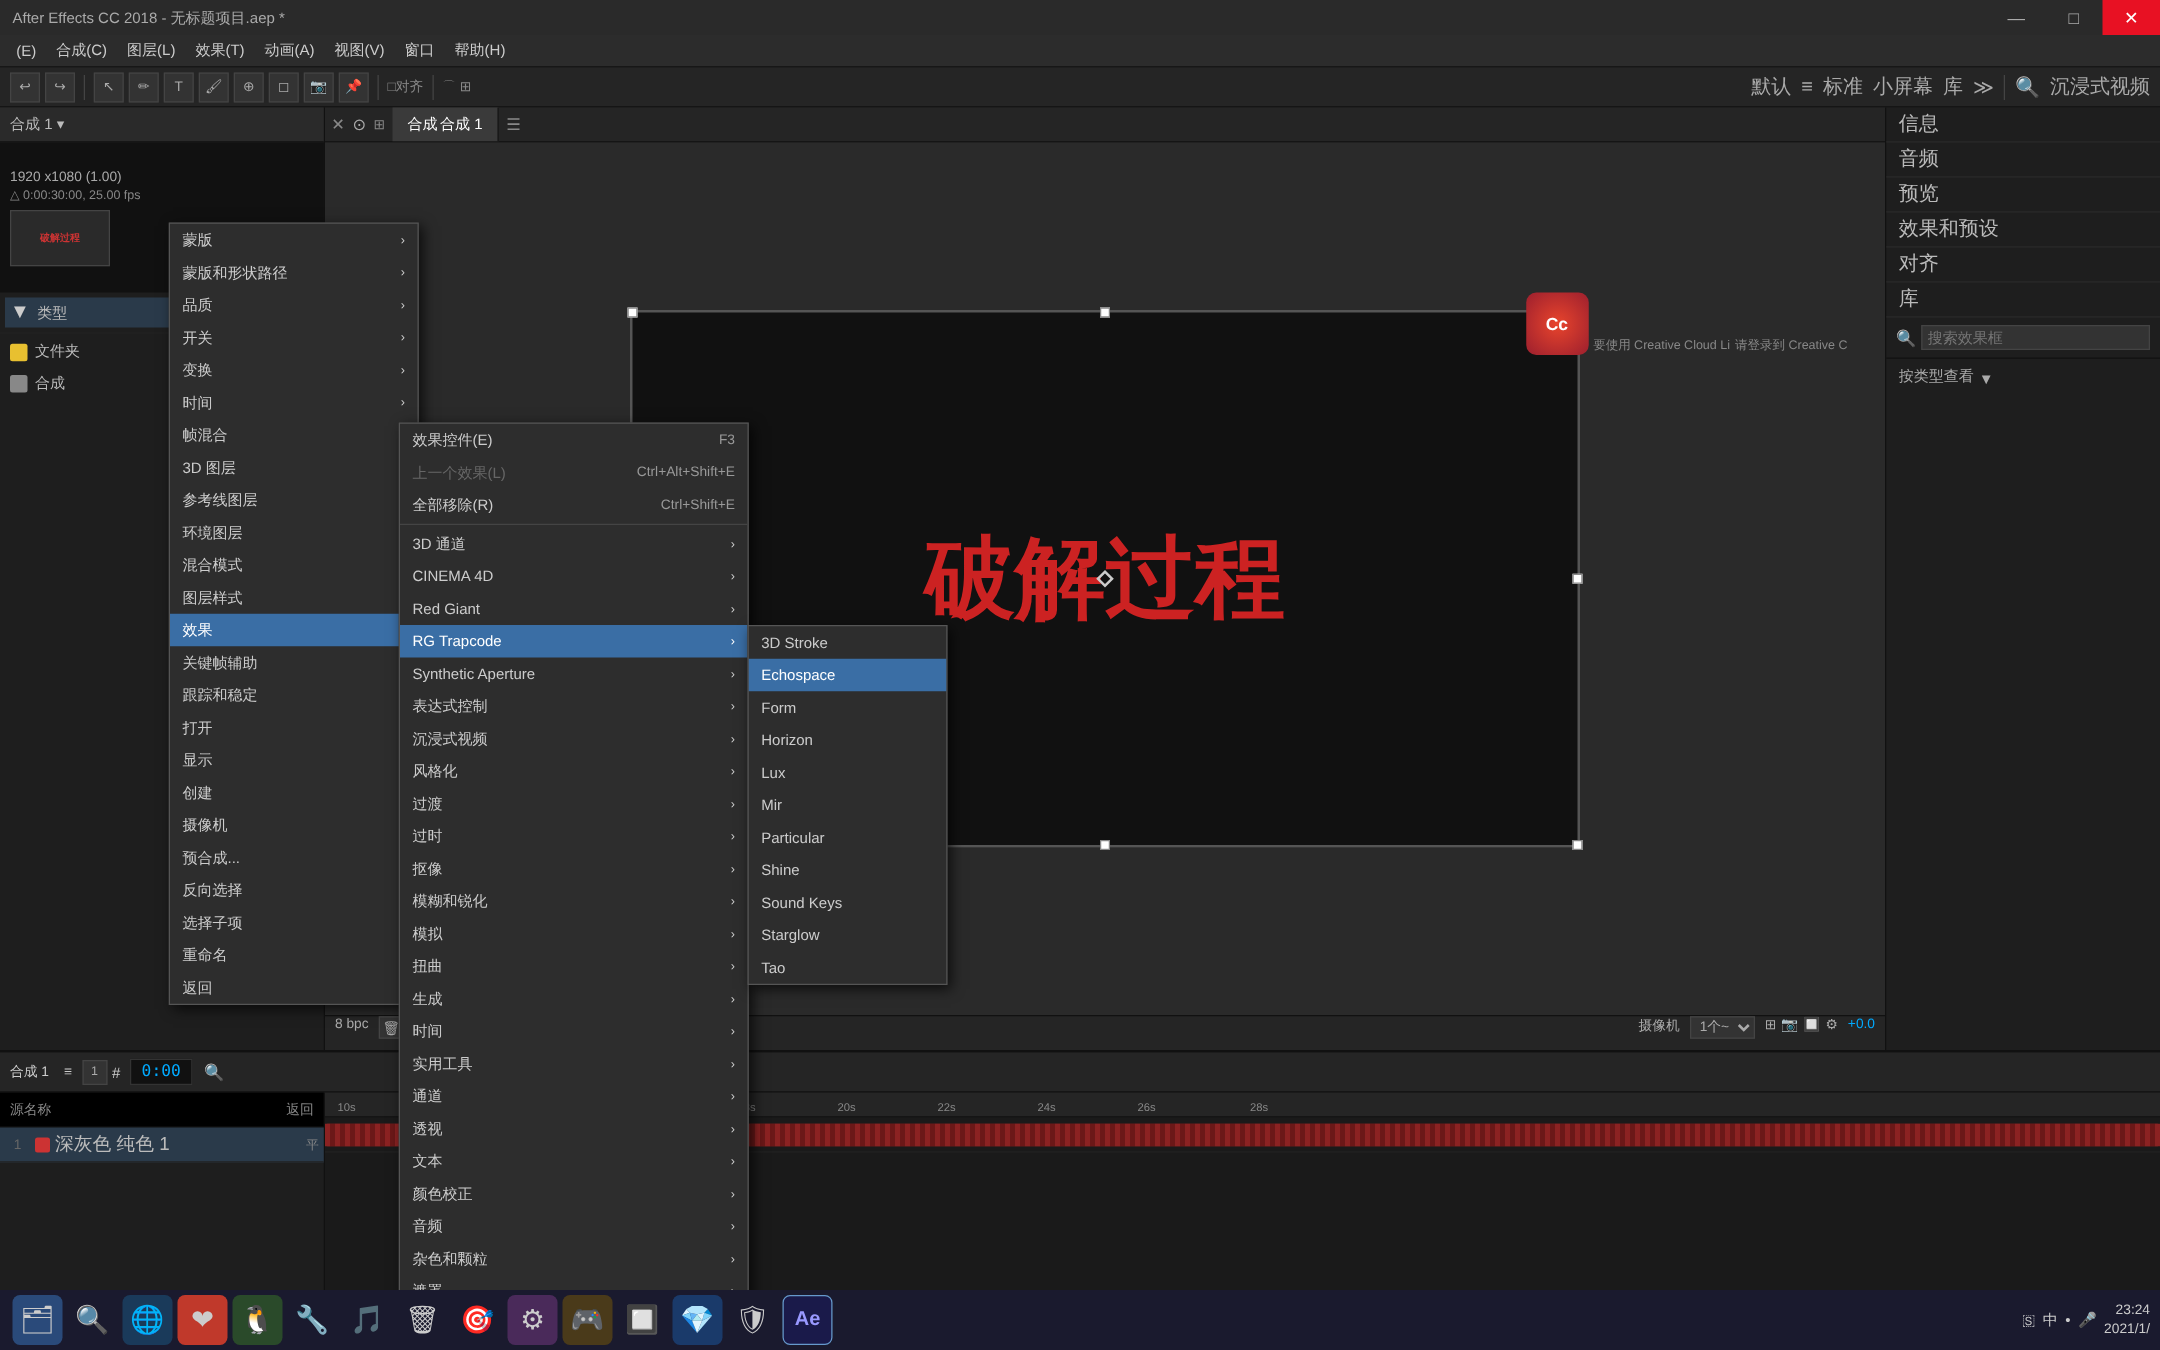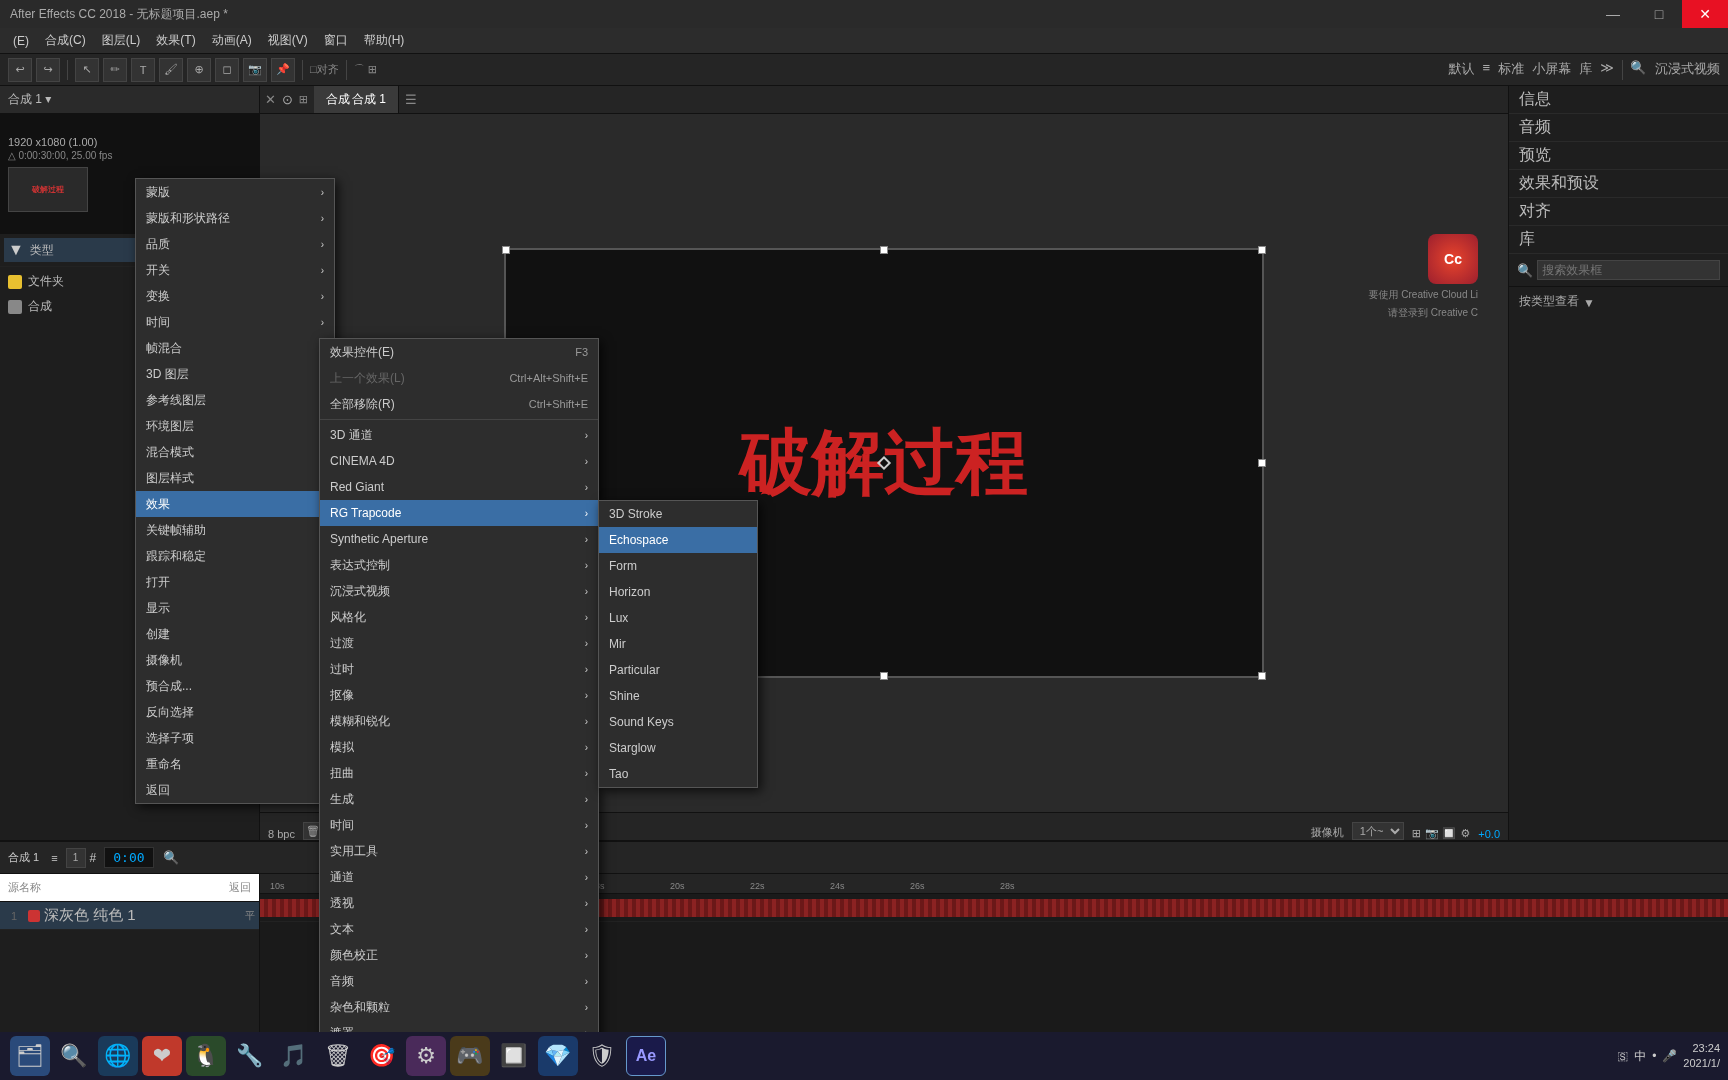--- a/index.html
+++ b/index.html
@@ -78,23 +78,24 @@
       border: 1px solid #444;
       color: #aaa;
       font-size: 11px;
       display: flex; align-items: center; justify-content: center;
       cursor: pointer;
     }
     .tool-separator { width: 1px; height: 20px; background: #444; margin: 0 3px; }
     .toolbar-right {
       margin-left: auto;
       display: flex;
+      align-items: center;
       gap: 8px;
       color: #aaa;
-      font-size: 13px;
+      font-size: 16px;
     }
 
     
     .left-panel {
       position: absolute;
       top: 86px;
       left: 0;
       width: 260px;
       bottom: 240px;
       background: #1e1e1e;
@@ -247,21 +248,21 @@
       border: 2px solid #ccc;
       background: transparent;
     }
 
     
     .canvas-bottom-bar {
       height: 28px;
       background: #252525;
       border-top: 1px solid #111;
       display: flex;
-      align-items: flex-end;
+      align-items: flex-start;
       padding: 0 8px;
       gap: 8px;
       font-size: 11px;
       color: #aaa;
     }
     .canvas-bottom-bar select {
       background: #333;
       border: 1px solid #444;
       color: #aaa;
       font-size: 11px;
@@ -311,21 +312,21 @@
       display: flex;
       height: calc(100% - 32px);
     }
     .timeline-layers {
       width: 260px;
       border-right: 1px solid #111;
       background: #1e1e1e;
     }
     .layer-header-row {
       height: 28px;
-      background: #ffffff;
+      background: #000000;
       display: flex;
       align-items: center;
       padding: 0 8px;
       border-bottom: 1px solid #111;
       font-size: 11px;
       color: #888;
       gap: 8px;
     }
     .layer-row {
       height: 28px;
@@ -453,21 +454,21 @@
       font-size: 11px;
       color: #ccc;
       line-height: 1.4;
     }
 
     .cc-overlay {
       position: absolute;
       right: 240px;
       top: 200px;
       display: flex;
-      flex-direction: column;
+      flex-direction: row;
       align-items: flex-end;
       gap: 4px;
     }
     .cc-logo {
       width: 50px; height: 50px;
       background: radial-gradient(circle, #e8442c, #9c1f2e);
       border-radius: 8px;
       display: flex; align-items: center; justify-content: center;
       font-size: 18px; color: white; font-weight: bold;
     }

